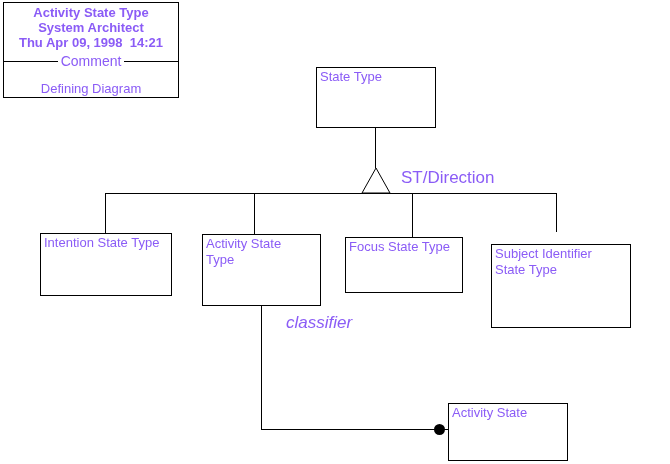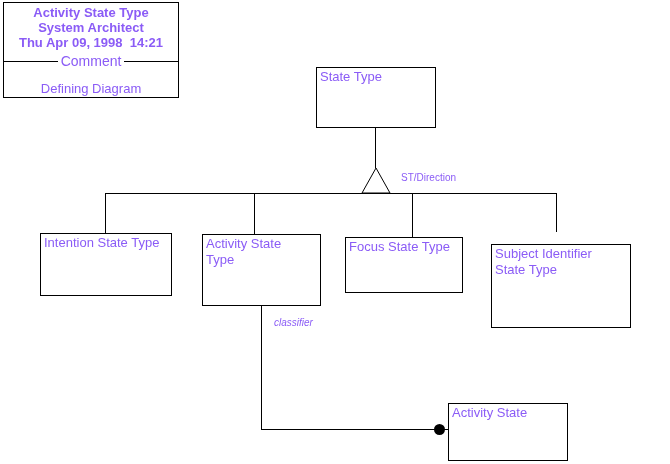--- a/index.html
+++ b/index.html
@@ -53,25 +53,25 @@
     padding: 1px 2px 0 3px;
   }
   .node-label { white-space: pre-line; }
 
   
   .line { position: absolute; background: #000; }
 
   
   .conn-label {
     position: absolute;
-    font-size: 10px;
+    font-size: 17px;
     line-height: 15px;
     background: transparent;
   }
-  .italic { font-style: italic; }
+  .italic { font-style: italic; margin-left: 12px; }
 
   
   .triangle { position: absolute; left: 361px; top: 167px; }
 
   
   .dot {
     position: absolute;
     left: 434px; top: 424px;
     width: 11px; height: 11px;
     background: #000;

